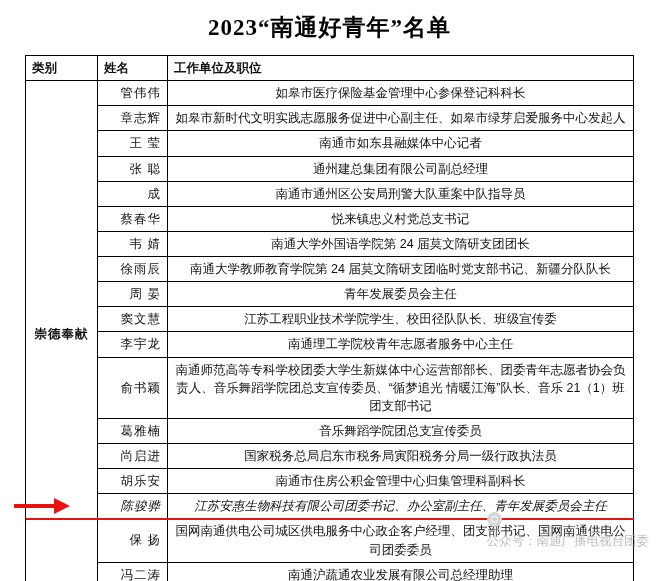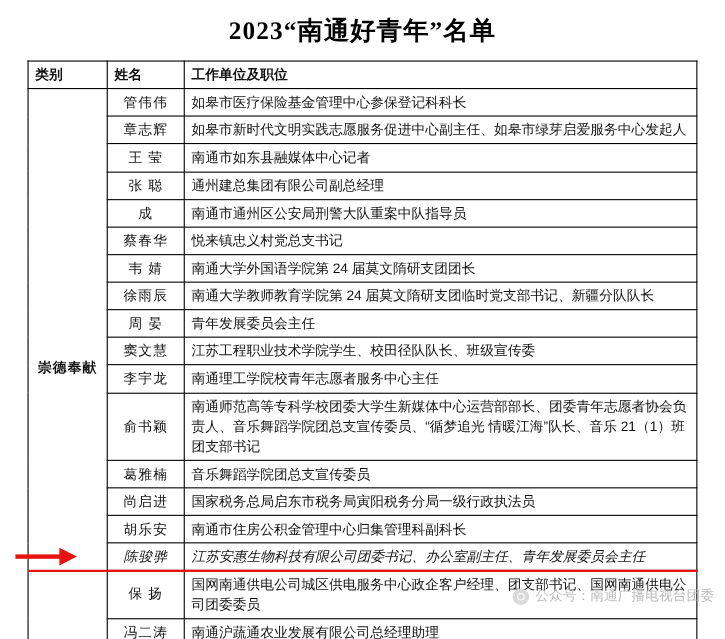--- a/index.html
+++ b/index.html
@@ -57,26 +57,26 @@
   .col-name { width: 70px; }
   .col-info { width: 466px; }
   .cat-cell {
     text-align: center;
     font-weight: bold;
     font-size: 14px;
     vertical-align: middle;
     letter-spacing: 1px;
   }
   .name-cell {
-    text-align: center;
+    text-align: right;
     letter-spacing: 1px;
     white-space: nowrap;
   }
   .info-cell {
-    text-align: left;
+    text-align: center;
   }
   .row-highlight .name-cell,
   .row-highlight .info-cell {
     font-weight: normal;
     font-style: italic;
   }
   
   .arrow {
     position: absolute;
     left: 14px;
@@ -106,26 +106,27 @@
   .underline {
     position: absolute;
     height: 2px;
     background: #e8120e;
   }
   .watermark {
     position: absolute;
     right: 10px;
     bottom: 22px;
     display: flex;
-    align-items: flex-end;
+    align-items: flex-start;
     gap: 6px;
     color: #b9b9b9;
     font-size: 12.5px;
     font-family: "Liberation Sans", sans-serif;
     opacity: 0.95;
+    flex-direction: column;
   }
   .watermark .wm-logo {
     width: 15px;
     height: 15px;
     border-radius: 50%;
     background: #d8d8d8;
     position: relative;
   }
   .watermark .wm-logo::after {
     content: "";

